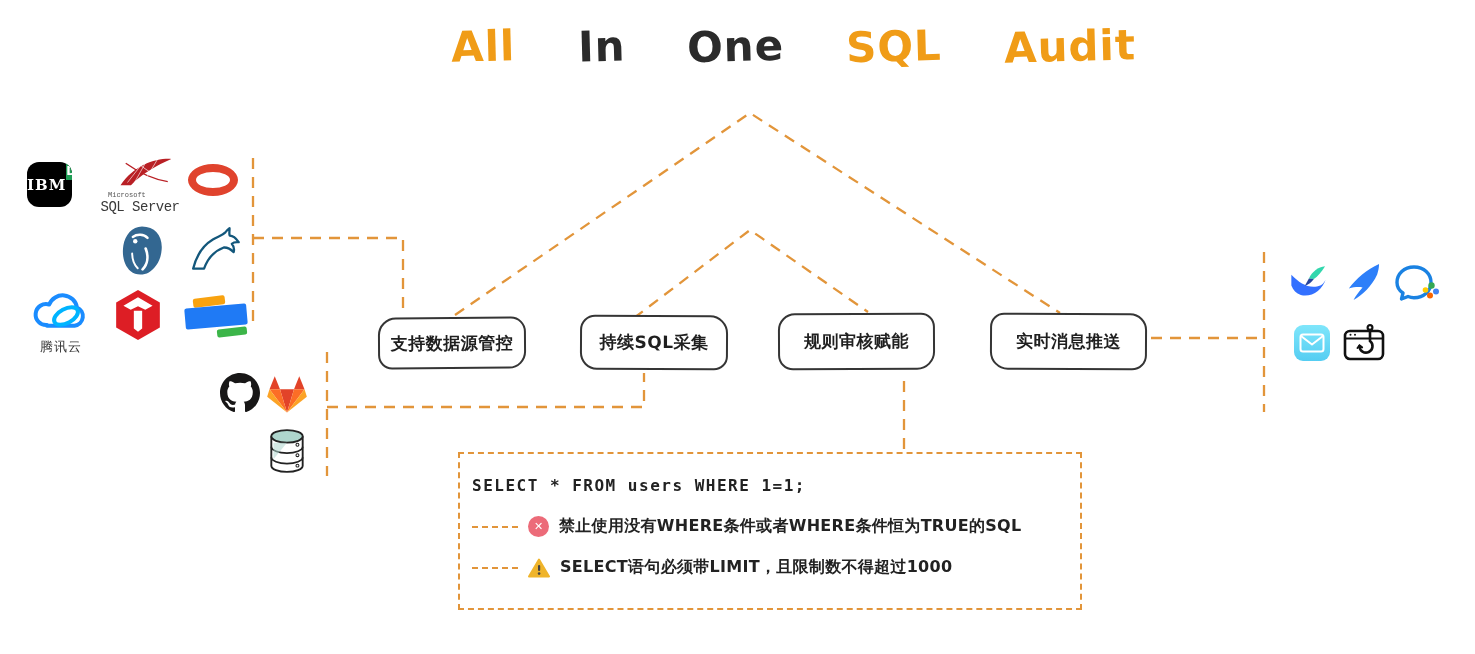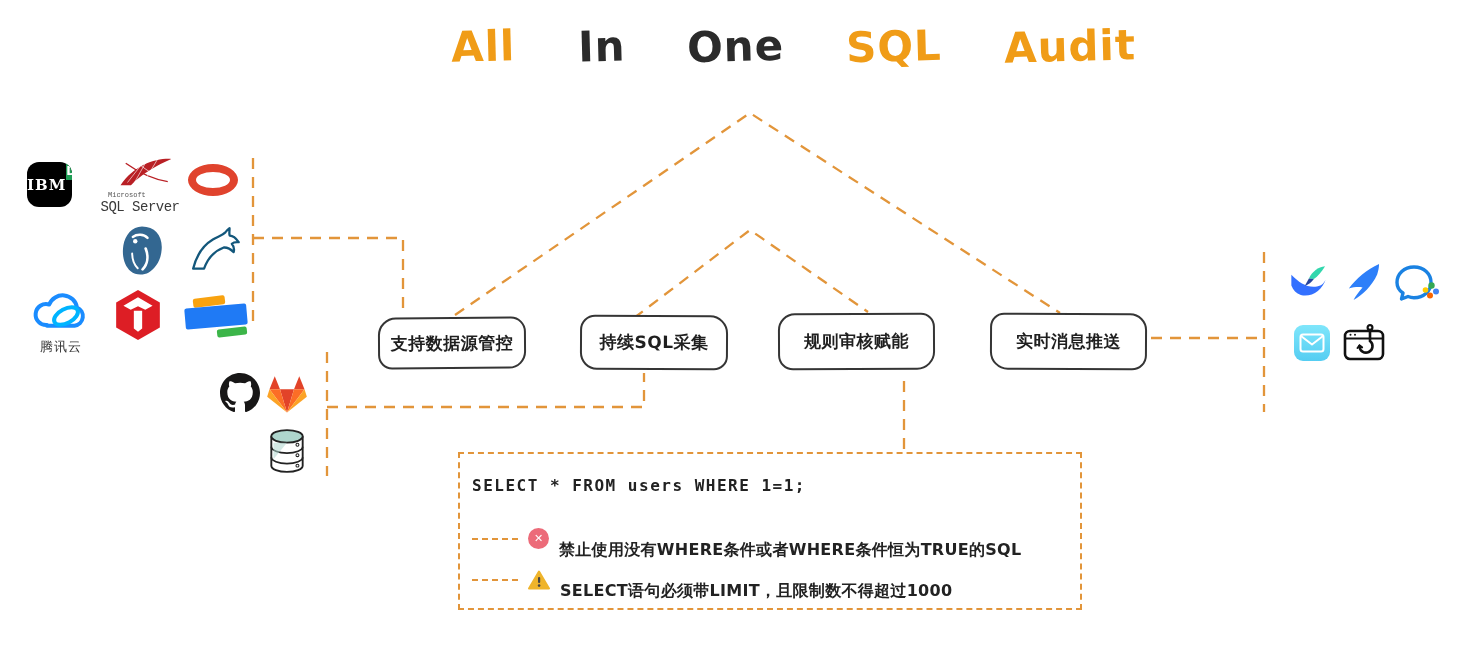--- a/index.html
+++ b/index.html
@@ -40,21 +40,21 @@
   }
   #sql-query {
     position:absolute; left:12px; top:22px;
     font-family:"DejaVu Sans Mono","Liberation Mono",monospace;
     font-size:16px; font-weight:bold; color:#222; letter-spacing:1.5px;
   }
   .rule-row { position:absolute; left:12px; display:flex; align-items:center; gap:10px; }
   #rule-0 { top:62px; }
   #rule-1 { top:103px; }
   .rule-dash { width:46px; height:0; border-top:2.5px dashed #e2953a; }
-  .rule-text { font-size:16px; font-weight:600; color:#222; letter-spacing:0.3px;margin-top:24px; }
+  .rule-text { font-size:16px; font-weight:600; color:#222; letter-spacing:0.3px; }
   .err-badge {
     width:21px; height:21px; border-radius:50%; background:#ec6b79;
     color:#fff; font-size:11px; font-weight:bold;
     display:flex; align-items:center; justify-content:center;
   }
   .warn-badge { width:22px; height:20px; position:relative; }
 
   
   .abs { position:absolute; }
   .icon-label { text-align:center; color:#333; }

